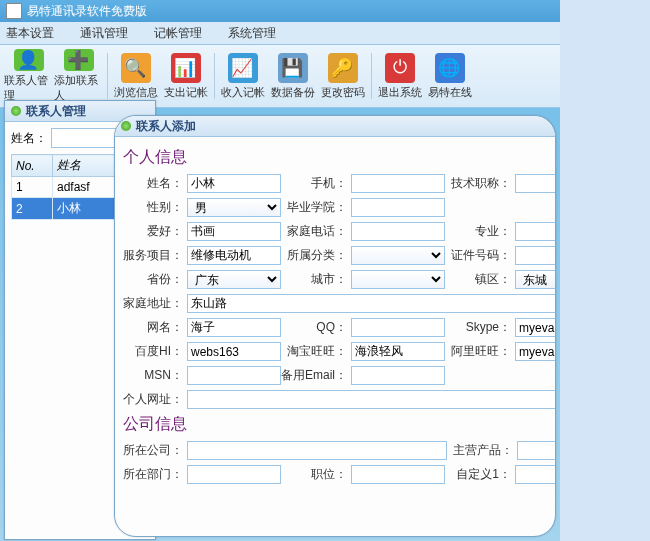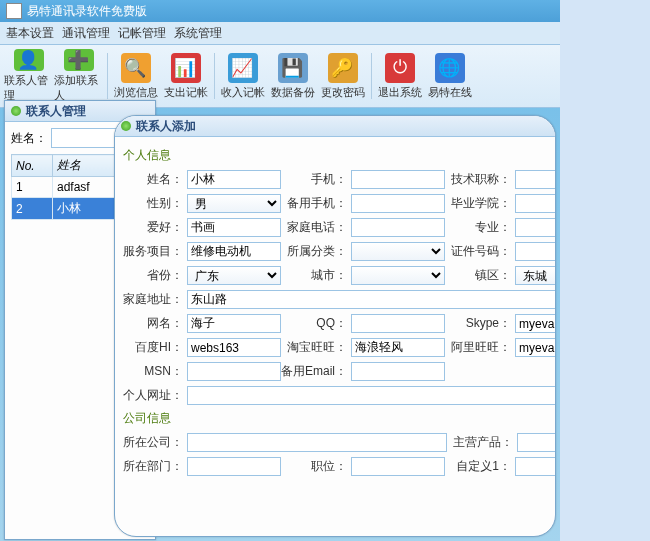--- a/index.html
+++ b/index.html
@@ -1,40 +1,40 @@
 <!DOCTYPE html>
 <html><head>
 <meta charset="utf-8">
 <style>
 html,body{margin:0;padding:0;font-family:"Microsoft YaHei",SimSun,Arial,sans-serif;font-size:12px;background:#d4e5f7;overflow:hidden;}
 .window{width:560px;height:541px;background:linear-gradient(#6fbce8,#a4d4ee);position:relative;}
 .titlebar{height:22px;background:linear-gradient(#5fb1e5,#4da0d8);display:flex;align-items:center;padding:0 6px;color:#fff;font-size:12px;}
 .titlebar .ico{width:14px;height:14px;background:#fff;border:1px solid #888;margin-right:5px;}
-.menubar{height:18px;background:#d8eaf8;border-bottom:1px solid #9cc4e4;display:flex;align-items:center;padding:2px 6px;gap:8px;color:#333;}
+.menubar{height:18px;background:#d8eaf8;border-bottom:1px solid #9cc4e4;display:flex;align-items:center;padding:2px 6px;gap:26px;color:#333;}
 .menubar span{cursor:default;}
 .toolbar{height:58px;background:linear-gradient(#eaf4fc,#d8eaf8);border-bottom:1px solid #9cc4e4;display:flex;align-items:center;padding:2px 4px;}
 .tbtn{display:flex;flex-direction:column;align-items:center;justify-content:center;width:50px;height:54px;font-size:11px;color:#333;cursor:default;}
 .tbtn .glyph{width:30px;height:30px;border-radius:4px;margin-bottom:2px;display:flex;align-items:center;justify-content:center;font-size:18px;color:#fff;}
 .sep{width:1px;height:46px;background:#b0cde4;margin:0 3px;}
 .workspace{position:absolute;top:100px;left:4px;right:4px;bottom:4px;}
 .panel{position:absolute;background:#fdfdfd;border:1px solid #7aa7cc;box-shadow:0 0 2px rgba(0,0,0,.2);}
 .panel-hd{height:20px;background:linear-gradient(#e6f0fa,#cfe3f4);border-bottom:1px solid #9cc4e4;display:flex;align-items:center;padding:0 6px;font-weight:bold;color:#2a4c7a;font-size:12px;}
 .dot{width:10px;height:10px;border-radius:50%;background:radial-gradient(#8fe06a,#3a9d1e);margin-right:5px;}
 .mgr-panel{left:0;top:0;width:150px;height:438px;}
 .mgr-body{padding:6px;}
 .srch{display:flex;align-items:center;margin-bottom:6px;}
 .srch label{margin-right:4px;}
 .srch input{flex:1;height:18px;border:1px solid #9cc4e4;padding:0 2px;font-size:12px;width:80px;}
 table.contacts{width:100%;border-collapse:collapse;font-size:12px;}
 table.contacts th{background:linear-gradient(#eef6fc,#d8eaf8);border:1px solid #b0cde4;padding:2px 4px;text-align:left;font-weight:normal;font-style:italic;}
 table.contacts td{border:1px solid #d6e6f2;padding:2px 4px;height:16px;}
 tr.sel td{background:#3a81d8;color:#fff;}
 .add-panel{left:110px;top:15px;right:0;height:420px;overflow:hidden;border-radius:22px;}
 .add-body{padding:6px 8px;overflow:hidden;}
-.section-title{color:#4d7c0f;font-size:12px;margin:4px 0 6px 0;}
+.section-title{color:#701a75;font-size:16px;margin:4px 0 6px 0;}
 .form-row{display:flex;align-items:center;margin-bottom:5px;}
 .form-row .cell{display:flex;align-items:center;}
 .form-row label{text-align:right;color:#333;padding-right:4px;font-size:12px;white-space:nowrap;}
 input.txt,select.sel{height:19px;border:1px solid #9cc4e4;background:#fff;font-size:12px;padding:0 3px;box-sizing:border-box;}
 select.sel{background:linear-gradient(#fff,#eef4fa);}
 .w-lab{width:60px;}
 .w-lab2{width:66px;}
 .w-in{width:94px;}
 .w-in-l{width:445px;}
 .w-in-m{width:260px;}
@@ -151,24 +151,20 @@
               <label class="w-lab2">技术职称：</label>
               <input class="txt w-in" value="" style="">
             </div>
         </div>
         <div class="form-row">
           <div class="cell">
               <label class="w-lab">性别：</label>
               <select class="sel w-in"><option>男</option></select>
             </div>
           <div class="cell">
-              <label class="w-lab2">备用手机：</label>
-              <input class="txt w-in" value="" style="">
-            </div>
-          <div class="cell">
               <label class="w-lab2">毕业学院：</label>
               <input class="txt w-in" value="" style="">
             </div>
         </div>
         <div class="form-row">
           <div class="cell">
               <label class="w-lab">爱好：</label>
               <input class="txt w-in" value="书画" style="">
             </div>
           <div class="cell">

